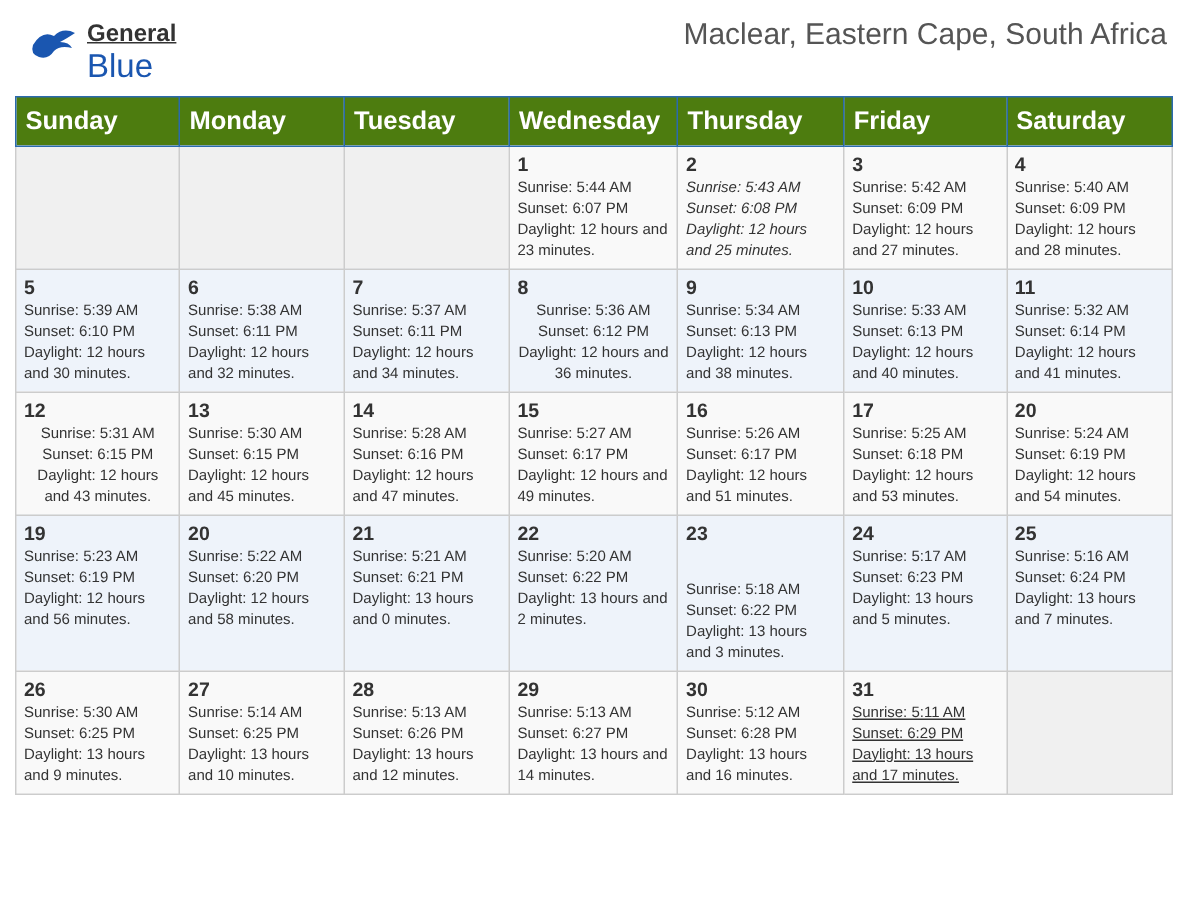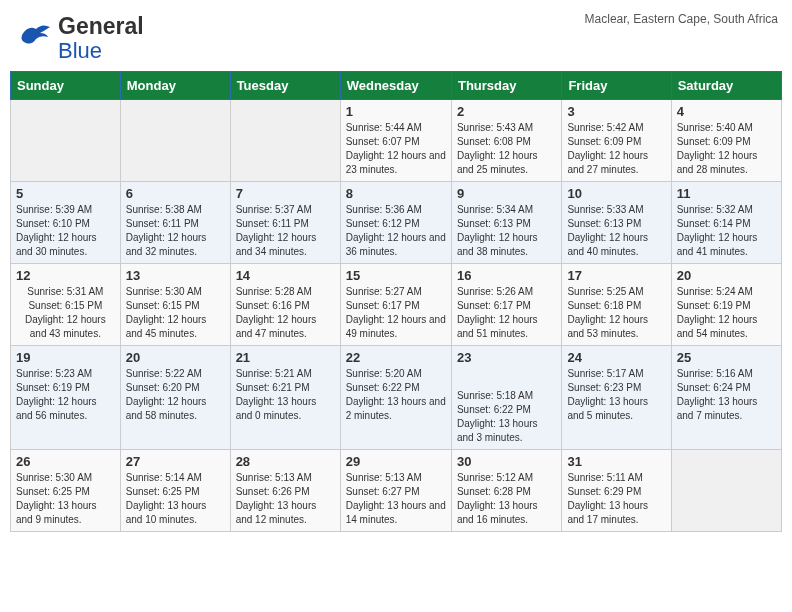--- a/index.html
+++ b/index.html
@@ -35,35 +35,35 @@
     .title-area {
       text-align: right;
     }
     .month-title {
       font-size: 38px;
       font-weight: normal;
       color: #333;
       line-height: 1.1;
     }
     .location-title {
-      font-size: 12px;
+      font-size: 20px;
       color: #555;
       margin-top: 2px;
     }
     .calendar {
       width: 100%;
       border-collapse: collapse;
       border: 1px solid #ccc;
     }
     .calendar th {
-      background-color: #15803d;
+      background-color: #4d7c0f;
       color: #fff;
       text-align: left;
       padding: 6px 6px;
-      font-size: 13px;
+      font-size: 17px;
       font-weight: bold;
       border: 1px solid #2a6aad;
     }
     .calendar td {
       vertical-align: top;
       padding: 4px 5px;
       border: 1px solid #ccc;
       width: 113px;
       min-height: 80px;
       font-size: 10.5px;
@@ -96,21 +96,21 @@
 
 <div class="header">
   <div class="logo-wrapper">
     <div class="logo-icon">
       <svg viewBox="0 0 40 36" xmlns="http://www.w3.org/2000/svg">
 
         <path d="M8 18 Q14 8 22 12 Q28 6 36 10 Q30 14 26 16 Q32 16 34 20 Q26 18 22 22 Q18 28 12 26 Q6 24 8 18Z" fill="#1a56b0"></path>
       </svg>
     </div>
     <div class="logo">
-      <div style="font-size:23px;font-weight:bold;color:#333;line-height:1.1;">General</div>
+      <div style="font-size:16px;font-weight:bold;color:#333;line-height:1.1;text-decoration:underline;">General</div>
       <div style="font-size:22px;font-weight:normal;color:#1a56b0;line-height:1.1;">Blue</div>
     </div>
   </div>
   <div class="title-area">
     <div class="location-title">Maclear, Eastern Cape, South Africa</div>
   </div>
 </div>
 
 <table class="calendar">
   <thead>
@@ -130,21 +130,21 @@
         <td class="empty-cell"></td>
         <td class="empty-cell"></td>
         <td>
           <span class="day-num">1</span>
           <div class="day-info" style="white-space: pre-line;">Sunrise: 5:44 AM
 Sunset: 6:07 PM
 Daylight: 12 hours and 23 minutes.</div>
         </td>
         <td>
           <span class="day-num">2</span>
-          <div class="day-info" style="white-space: pre-line;">Sunrise: 5:43 AM
+          <div class="day-info" style="white-space: pre-line; font-style: italic;">Sunrise: 5:43 AM
 Sunset: 6:08 PM
 Daylight: 12 hours and 25 minutes.</div>
         </td>
         <td>
           <span class="day-num">3</span>
           <div class="day-info" style="white-space: pre-line;">Sunrise: 5:42 AM
 Sunset: 6:09 PM
 Daylight: 12 hours and 27 minutes.</div>
         </td>
         <td>
@@ -168,21 +168,21 @@
 Daylight: 12 hours and 32 minutes.</div>
         </td>
         <td>
           <span class="day-num">7</span>
           <div class="day-info" style="white-space: pre-line;">Sunrise: 5:37 AM
 Sunset: 6:11 PM
 Daylight: 12 hours and 34 minutes.</div>
         </td>
         <td>
           <span class="day-num">8</span>
-          <div class="day-info" style="white-space: pre-line;">Sunrise: 5:36 AM
+          <div class="day-info" style="white-space: pre-line; text-align: center;">Sunrise: 5:36 AM
 Sunset: 6:12 PM
 Daylight: 12 hours and 36 minutes.</div>
         </td>
         <td>
           <span class="day-num">9</span>
           <div class="day-info" style="white-space: pre-line;">Sunrise: 5:34 AM
 Sunset: 6:13 PM
 Daylight: 12 hours and 38 minutes.</div>
         </td>
         <td>
@@ -312,20 +312,20 @@
 Daylight: 13 hours and 14 minutes.</div>
         </td>
         <td>
           <span class="day-num">30</span>
           <div class="day-info" style="white-space: pre-line;">Sunrise: 5:12 AM
 Sunset: 6:28 PM
 Daylight: 13 hours and 16 minutes.</div>
         </td>
         <td>
           <span class="day-num">31</span>
-          <div class="day-info" style="white-space: pre-line;">Sunrise: 5:11 AM
+          <div class="day-info" style="white-space: pre-line; text-decoration: underline;">Sunrise: 5:11 AM
 Sunset: 6:29 PM
 Daylight: 13 hours and 17 minutes.</div>
         </td>
         <td class="empty-cell"></td>
       </tr>
     </tbody>
 </table>
 
 </body></html>

